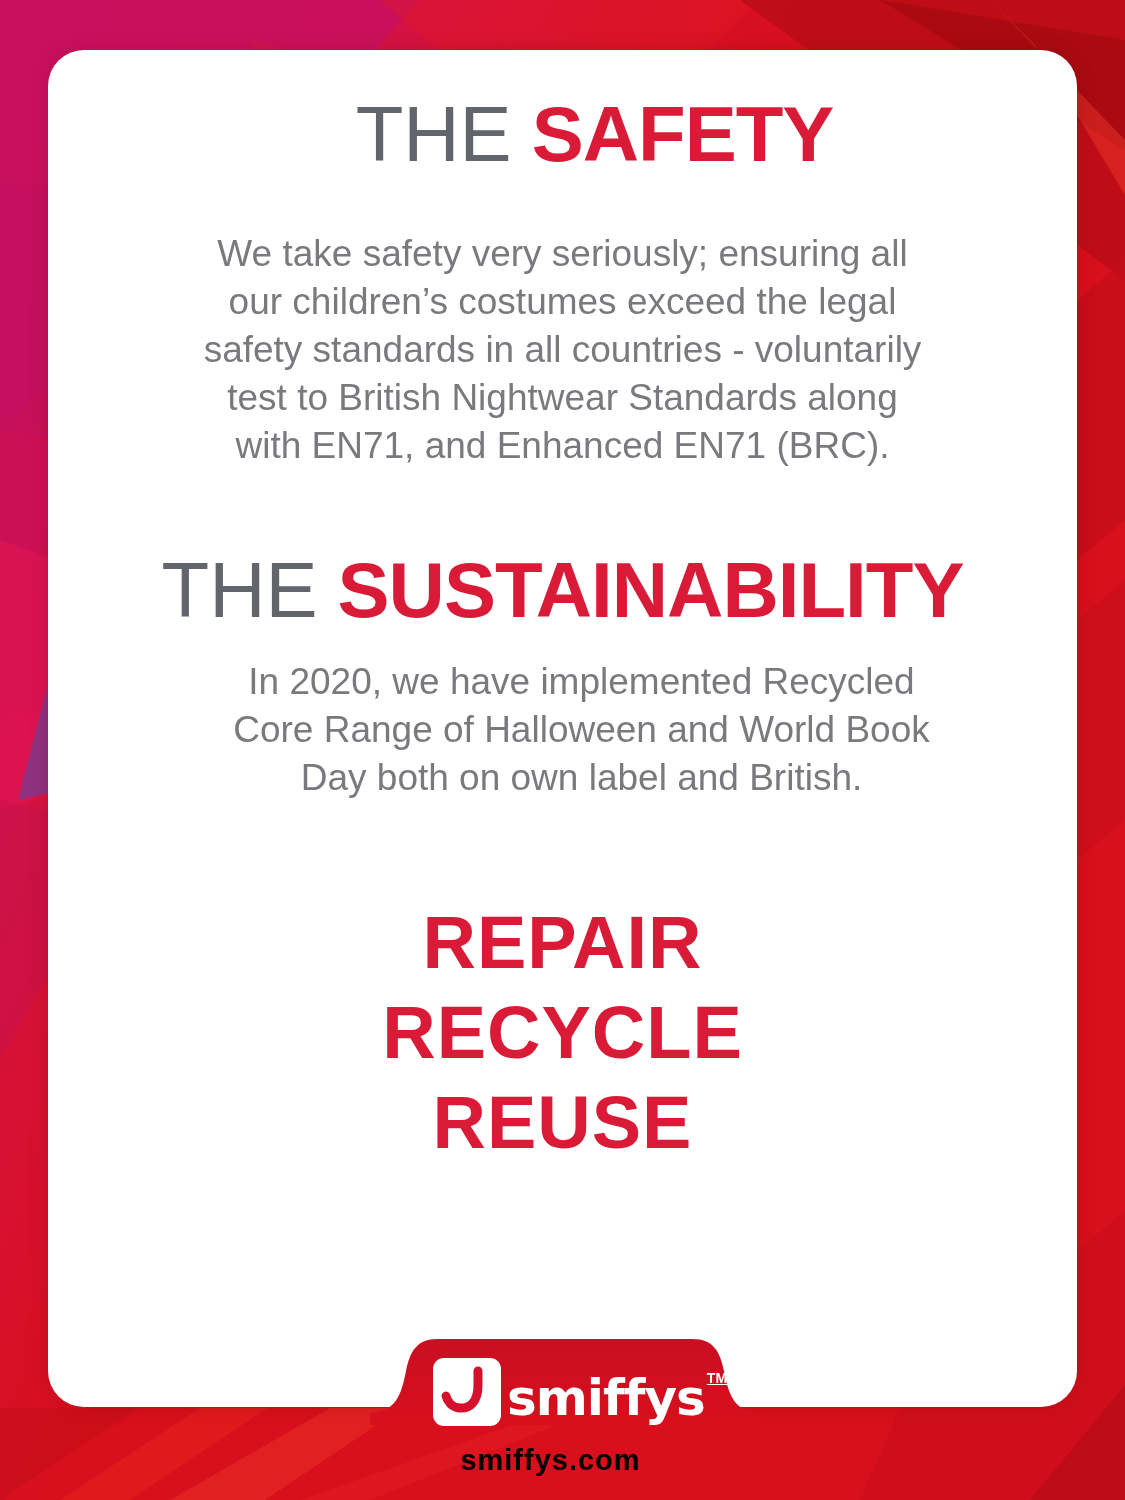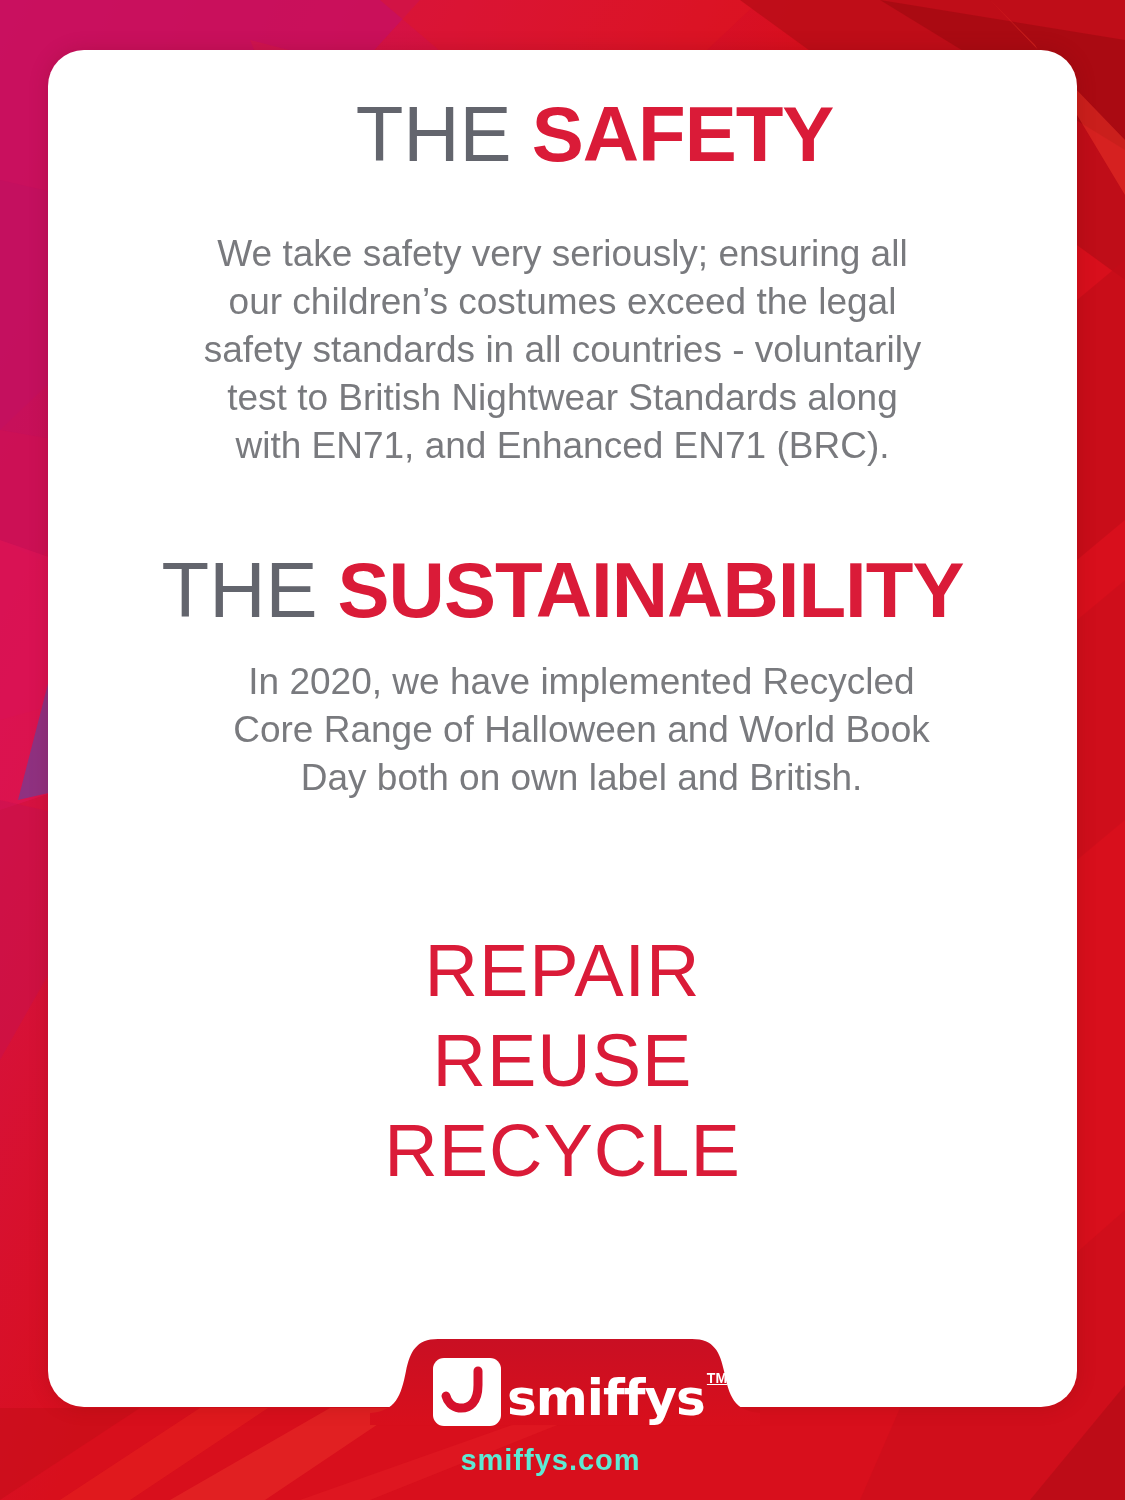--- a/index.html
+++ b/index.html
@@ -43,24 +43,24 @@
     position:absolute;left:0;width:100%;
     text-align:center;
     color:#797a7e;
     font-size:37px;line-height:48px;
     font-weight:400;
   }
   .p1{top:152px;margin-top:28px;}
   .p2{top:608px;padding-left:19px;}
   .slogan{
     position:absolute;left:0;width:100%;
-    top:876px;
+    top:848px;
     text-align:center;
     color:#da1b38;
-    font-weight:400;
+    font-weight:700;
     font-size:74px;line-height:90px;
     letter-spacing:1px;
   }
   .tab-svg{position:absolute;left:0;top:1330px;width:1125px;height:95px;display:block;}
   .logo-icon{
     position:absolute;left:433px;top:1358px;width:68px;height:68px;display:block;
   }
   .wordmark{
     position:absolute;left:507px;top:1356px;
     color:#ffffff;
@@ -74,21 +74,21 @@
     font-size:14px;
     vertical-align:super;
     letter-spacing:0;
     position:relative;top:-14px;left:2px;
     font-family:"Liberation Sans", sans-serif;
     text-decoration:underline;
   }
   .website{
     position:absolute;left:0;top:1442px;width:1101px;
     text-align:center;
-    color:#5eead4;
+    color:#000000;
     font-weight:700;
     font-size:29px;line-height:36px;
     letter-spacing:1px;
   }
 </style>
 </head>
 <body>
 
 <div class="poster">
 
@@ -148,22 +148,22 @@
     </div>
 
     <div class="body-copy p2">
       <div>In 2020, we have implemented Recycled</div>
       <div>Core Range of Halloween and World Book</div>
       <div>Day both on own label and British.</div>
     </div>
 
     <div class="slogan">
       <div>REPAIR</div>
+      <div>RECYCLE</div>
       <div>REUSE</div>
-      <div>RECYCLE</div>
     </div>
 
   </div>
 
   <svg class="tab-svg" viewBox="0 1330 1125 95" preserveAspectRatio="none" aria-hidden="true">
     <defs>
       <linearGradient id="tabgrad" x1="0" y1="0" x2="0" y2="1">
         <stop offset="0" stop-color="#c90f23"></stop>
         <stop offset="1" stop-color="#d80f1c"></stop>
       </linearGradient>

